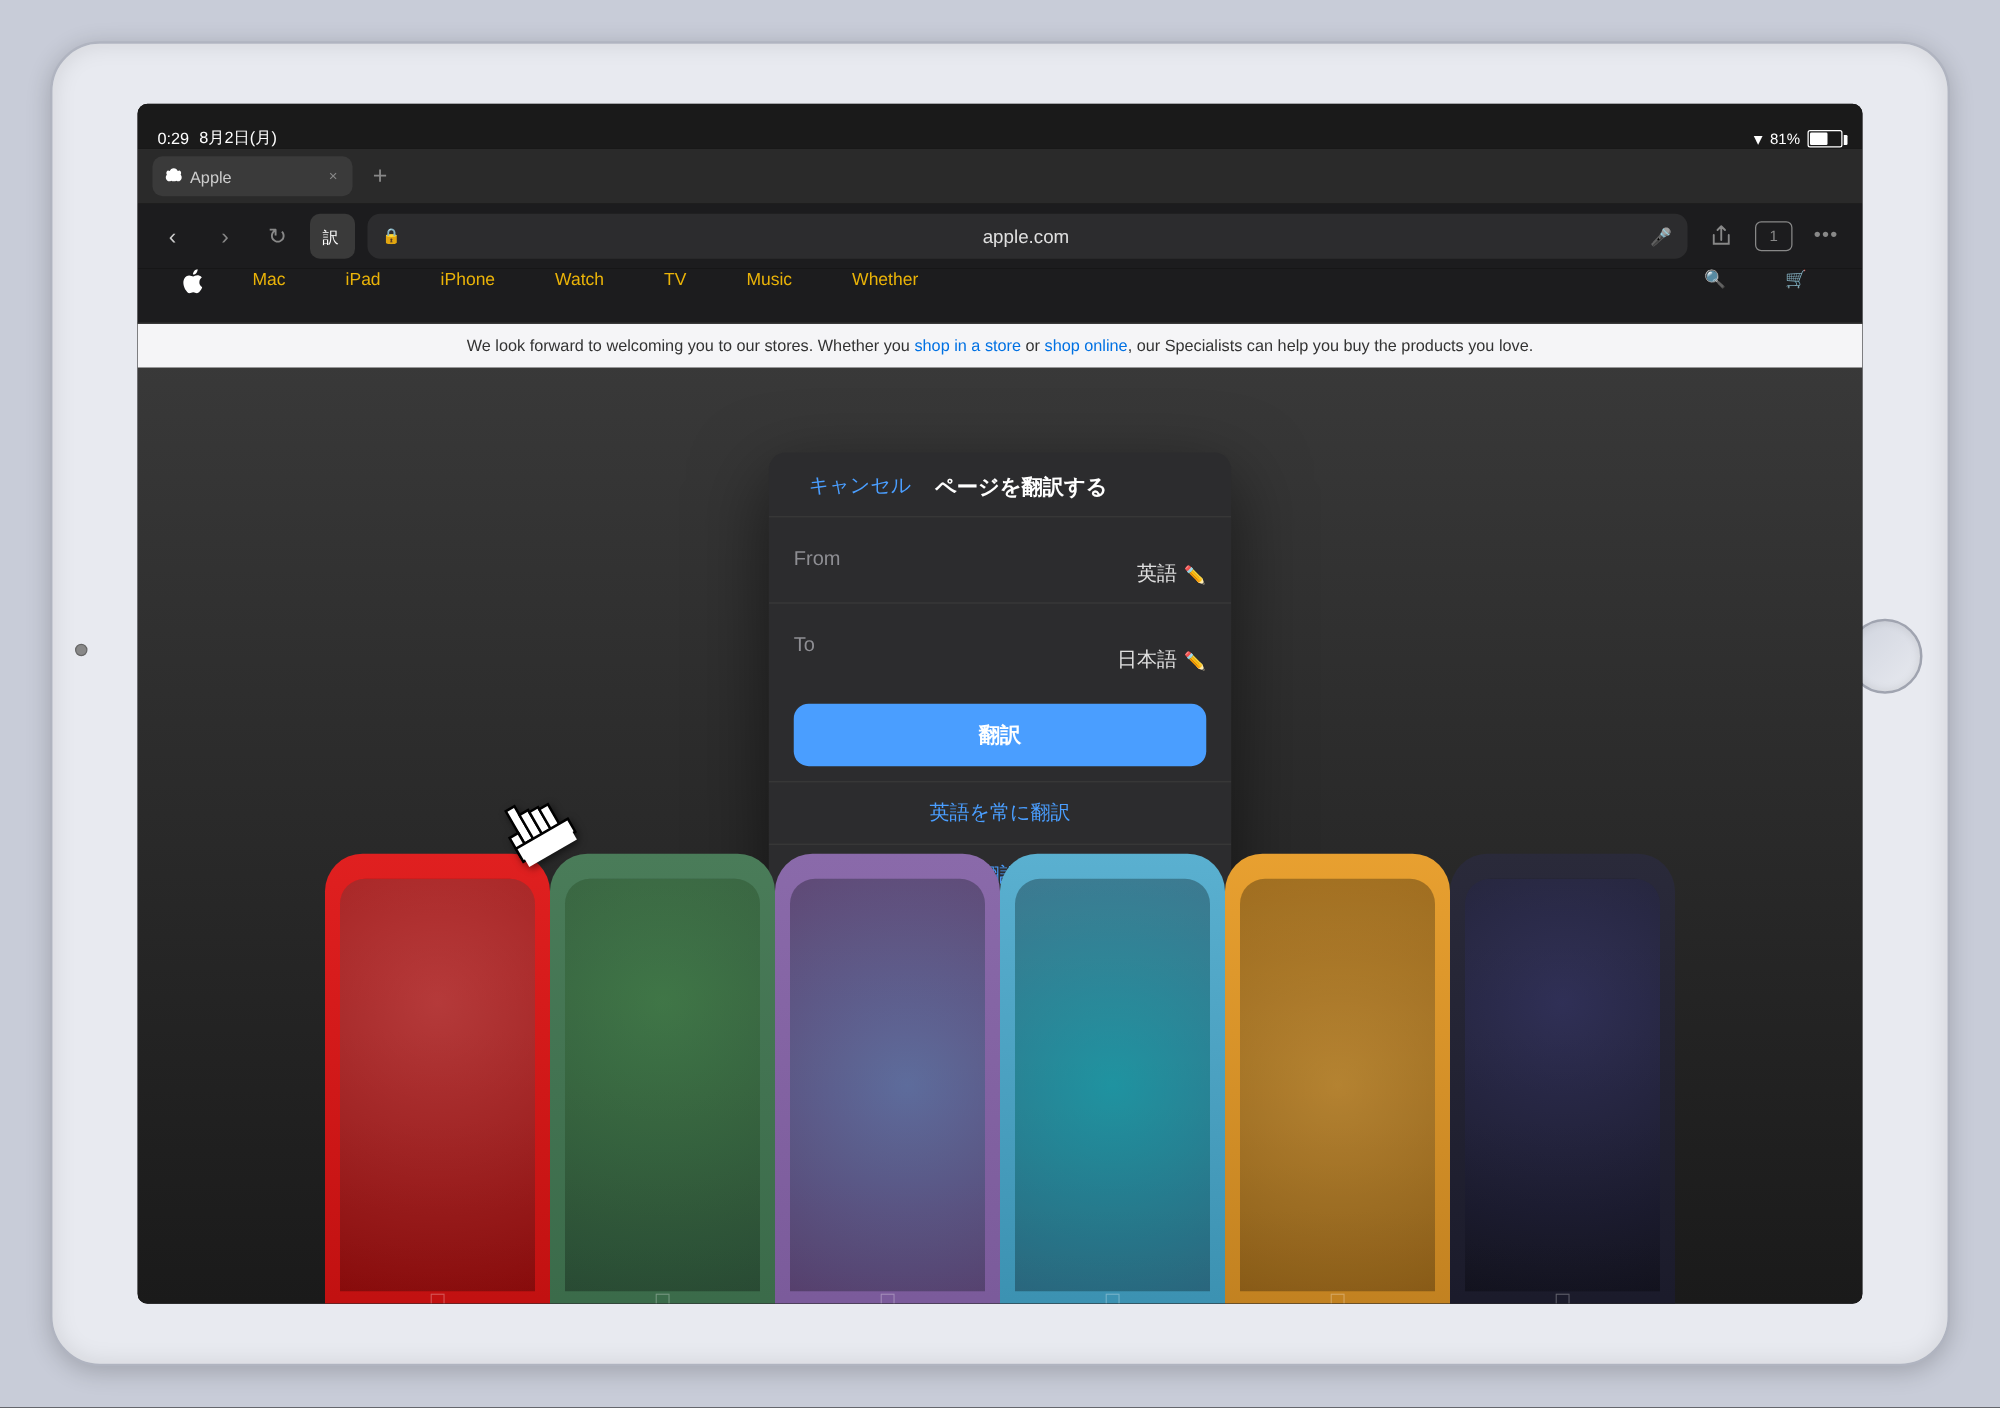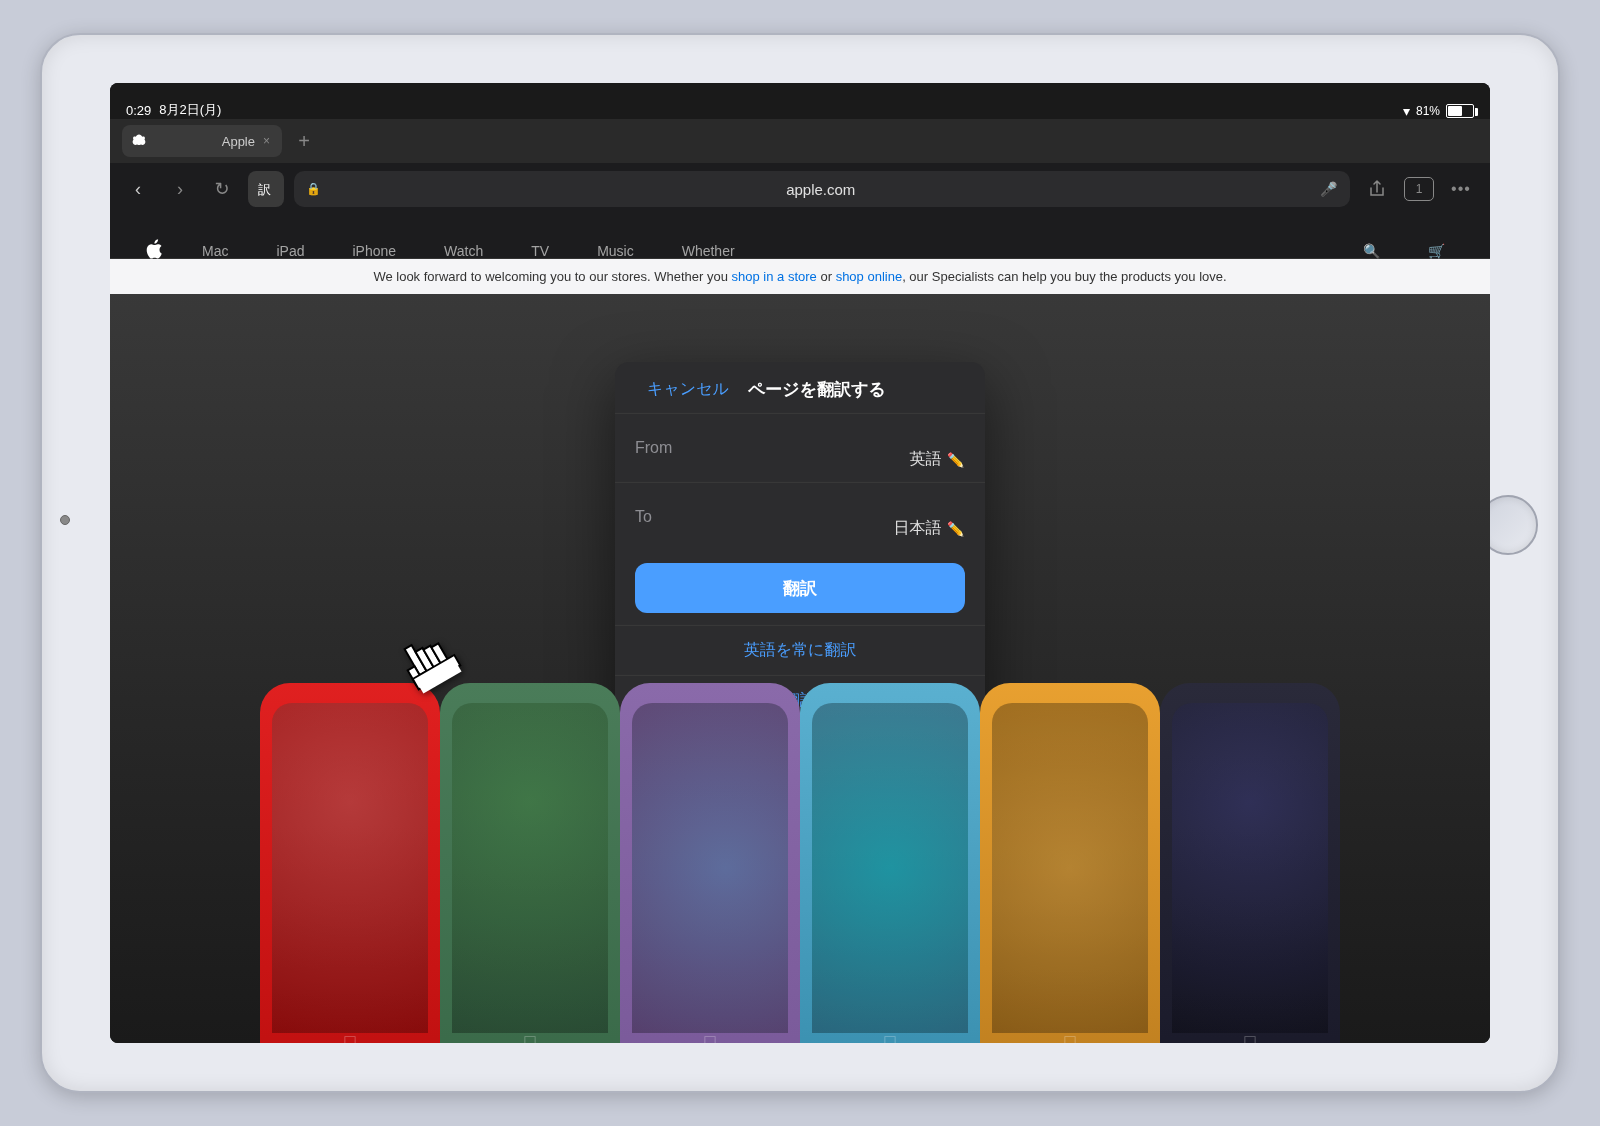--- a/index.html
+++ b/index.html
@@ -122,21 +122,21 @@
       min-width: 160px;
     }
     .tab-favicon {
       width: 14px;
       height: 14px;
       display: flex;
       align-items: center;
       justify-content: center;
       font-size: 12px;
     }
-    .tab-title { color: #ccc; font-size: 13px; flex: 1; text-align: right; }
+    .tab-title { color: #ccc; font-size: 13px; flex: 1; }
     .tab-close {
       color: #888;
       font-size: 12px;
       cursor: pointer;
       padding: 2px;
     }
     .tab-new-btn {
       color: #888;
       font-size: 20px;
       width: 28px;
@@ -218,26 +218,26 @@
     .nav-menu {
       background: #1c1c1e;
       height: 44px;
       display: flex;
       align-items: center;
       padding: 0 20px;
       gap: 0;
       border-bottom: 1px solid #333;
     }
     .nav-item {
-      color: #a3a3a3;
+      color: #eab308;
       font-size: 14px;
       padding: 0 24px;
       height: 44px;
       display: flex;
-      align-items: flex-end;
+      align-items: flex-start;
       cursor: pointer;
       white-space: nowrap;
     }
     .nav-item.apple-logo { font-size: 18px; padding: 0 16px; }
 
     
     .banner-text {
       background: #f5f5f7;
       padding: 10px 20px;
       text-align: center;

